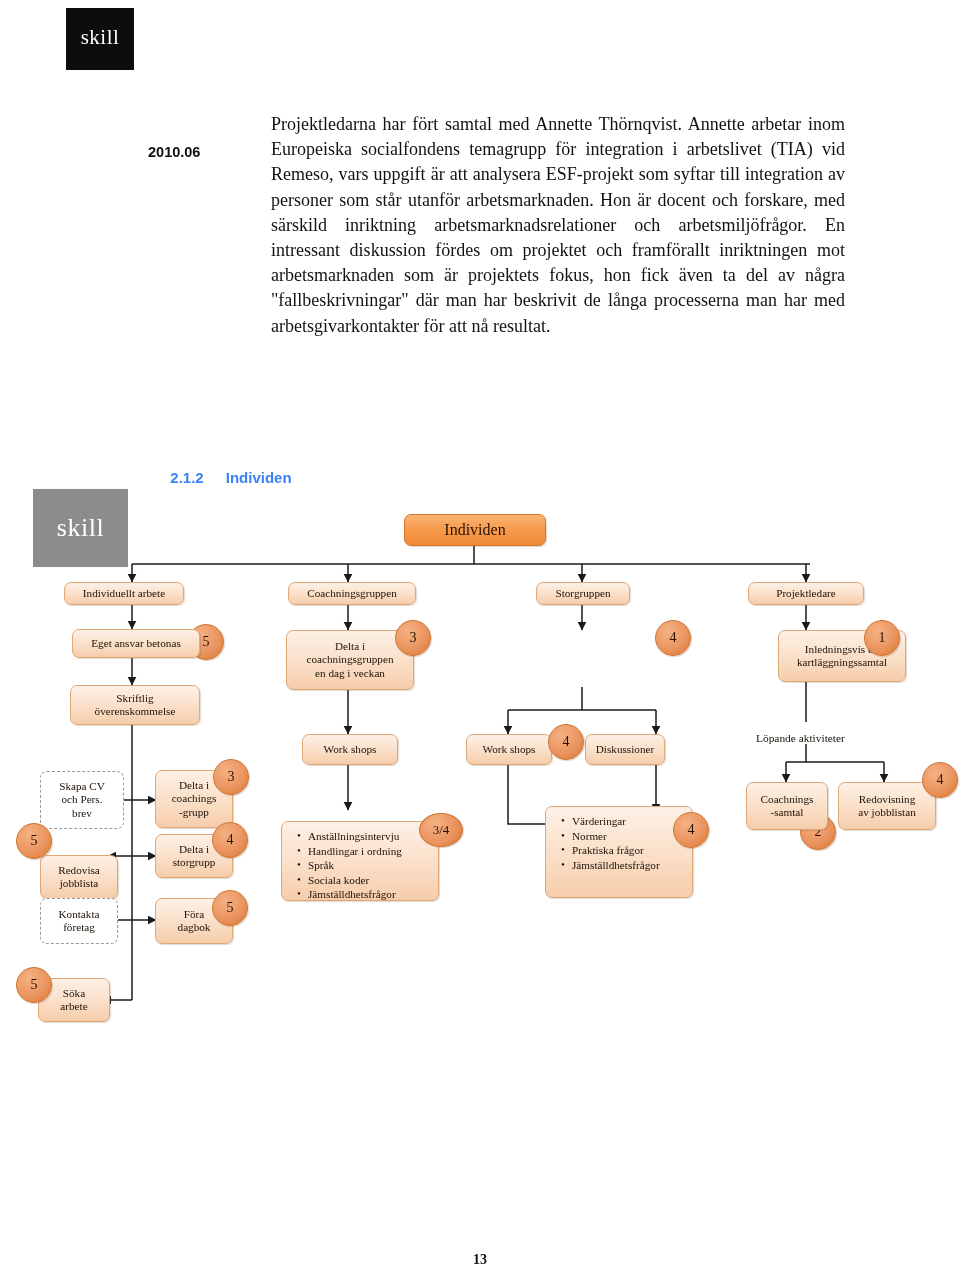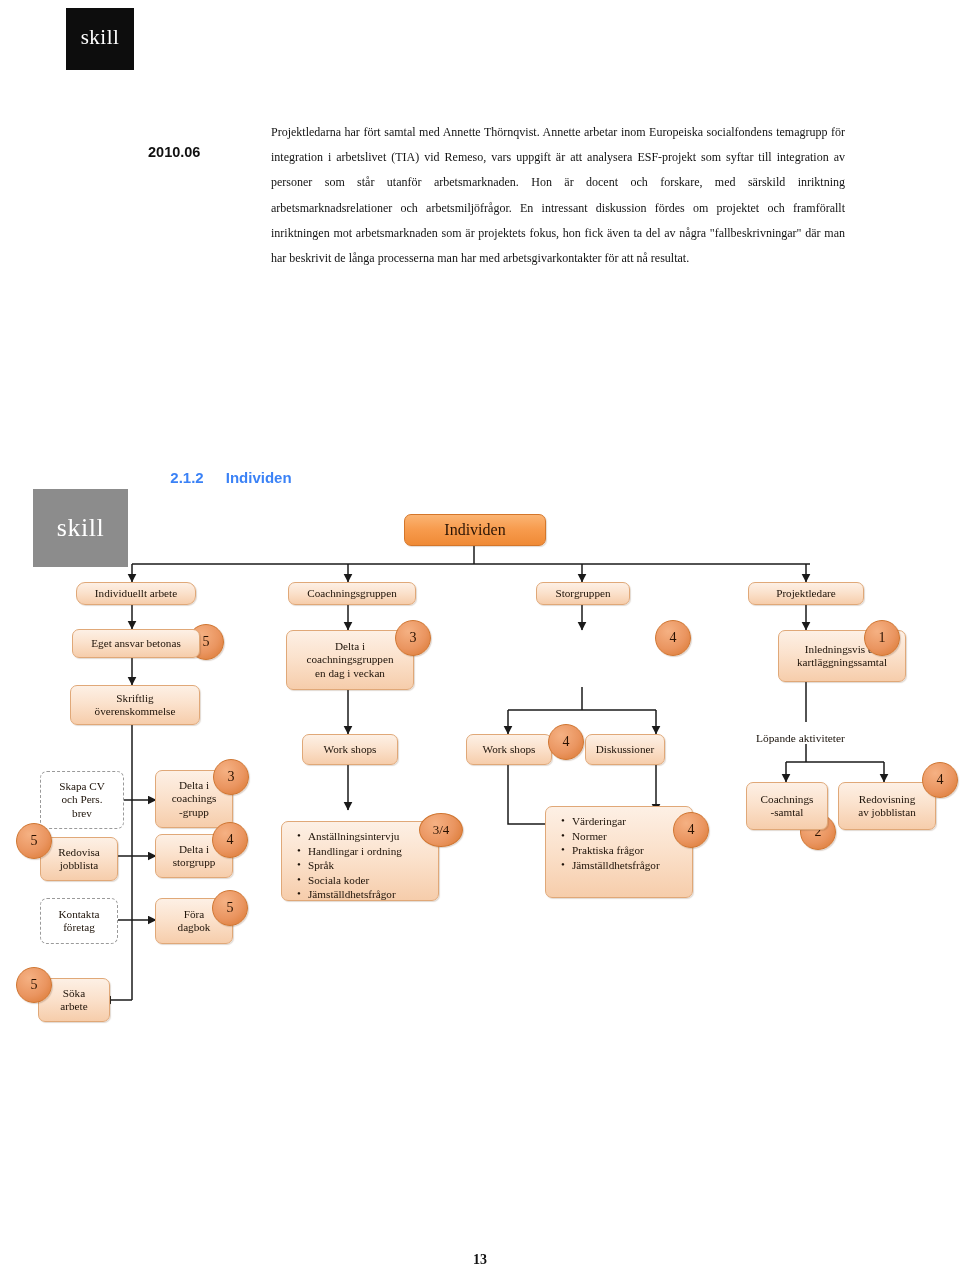--- a/index.html
+++ b/index.html
@@ -46,25 +46,25 @@
     font-family: Liberation Sans, sans-serif;
     font-weight: bold;
     font-size: 14.5px;
     color: #101010;
   }
 
   
   #body-paragraph {
     position: absolute;
     left: 271px;
-    top: 120px;
+    top: 112px;
     width: 574px;
     text-align: justify;
     font-family: "Liberation Serif", serif;
-    font-size: 12px;
+    font-size: 18px;
     line-height: 25.2px;
     color: #121212;
   }
 
   
   #section-heading {
     position: absolute;
     left: 162px;
     top: 452px;
     font-family: "Liberation Sans", sans-serif;
@@ -276,21 +276,21 @@
   </svg>
 
   <div class="dlogo">
     <div class="logo-word">skill</div>
   </div>
 
   <div class="node strong" style="left:404px; top:32px; width:142px; height:32px;">
     <span>Individen</span>
   </div>
 
-  <div class="node" style="left:76px; top:100px; width:120px; height:23px;border-radius:9px;">
+  <div class="node" style="left:64px; top:100px; width:120px; height:23px;">
     <span>Individuellt arbete</span>
   </div>
   <div class="node" style="left:288px; top:100px; width:128px; height:23px;">
     <span>Coachningsgruppen</span>
   </div>
   <div class="node" style="left:536px; top:100px; width:94px; height:23px;">
     <span>Storgruppen</span>
   </div>
   <div class="node" style="left:748px; top:100px; width:116px; height:23px;">
     <span>Projektledare</span>
@@ -318,21 +318,21 @@
   </div>
   <div class="node" style="left:155px; top:288px; width:78px; height:58px; white-space:pre-line;">
     <span>Delta i
 coachings
 -grupp</span>
   </div>
 
   <div class="badge front" style="left:16px; top:341px;">
     <span>5</span>
   </div>
-  <div class="node" style="left:40px; top:355px; width:78px; height:44px; white-space:pre-line;font-family:Liberation Serif, serif;">
+  <div class="node" style="left:40px; top:373px; width:78px; height:44px; white-space:pre-line;font-family:Liberation Serif, serif;">
     <span>Redovisa
 jobblista</span>
   </div>
   <div class="badge front" style="left:212px; top:340px;">
     <span>4</span>
   </div>
   <div class="node" style="left:155px; top:352px; width:78px; height:44px; white-space:pre-line;">
     <span>Delta i
 storgrupp</span>
   </div>

